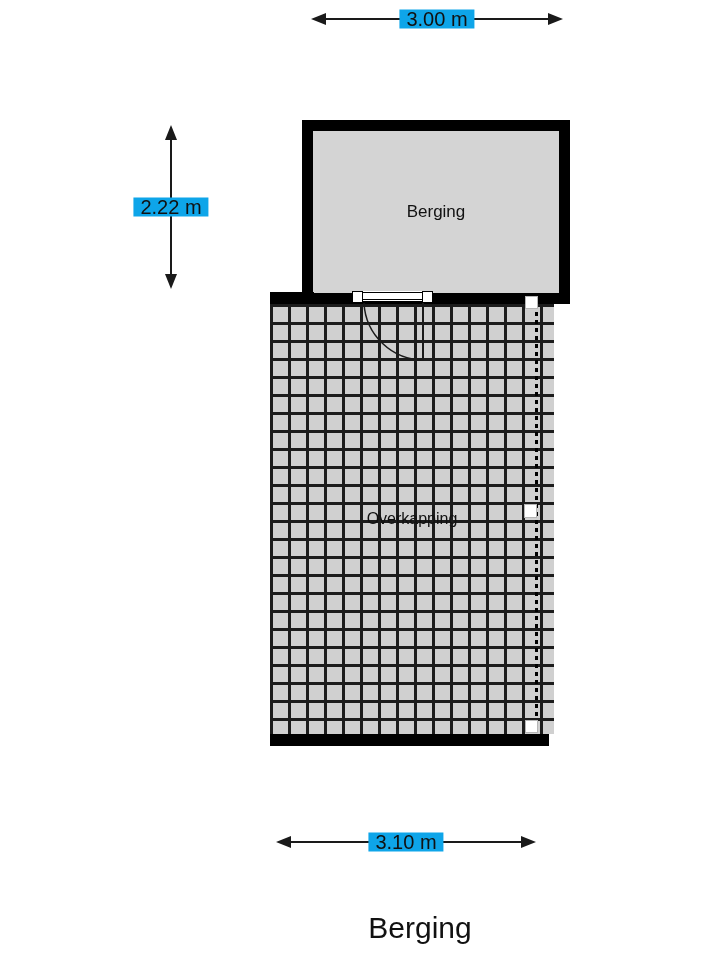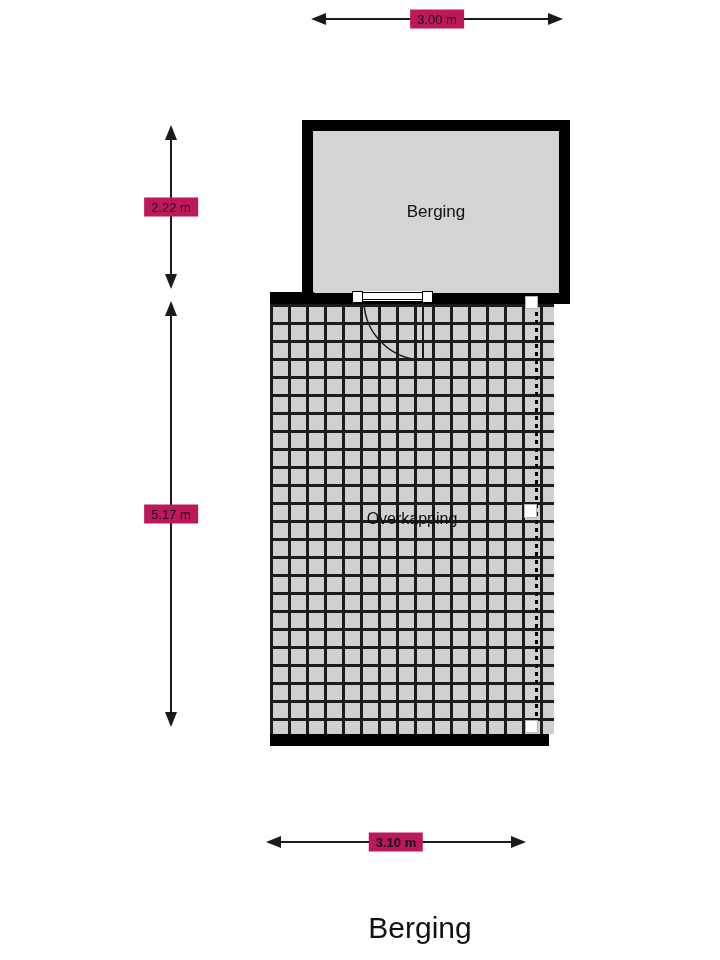--- a/index.html
+++ b/index.html
@@ -9,26 +9,26 @@
   
   .dim{position:absolute;}
   .dim .line-h{position:absolute;left:13px;right:13px;top:7px;height:2px;background:#1a1a1a;}
   .dim .line-v{position:absolute;top:13px;bottom:13px;left:7px;width:2px;background:#1a1a1a;}
   .head{position:absolute;width:0;height:0;}
   .head.left {left:0;top:2px;border-right:15px solid #1a1a1a;border-top:6px solid transparent;border-bottom:6px solid transparent;}
   .head.right{right:0;top:2px;border-left:15px solid #1a1a1a;border-top:6px solid transparent;border-bottom:6px solid transparent;}
   .head.up   {top:0;left:2px;border-bottom:15px solid #1a1a1a;border-left:6px solid transparent;border-right:6px solid transparent;}
   .head.down {bottom:0;left:2px;border-top:15px solid #1a1a1a;border-left:6px solid transparent;border-right:6px solid transparent;}
   .dim-label{position:absolute;left:50%;top:50%;transform:translate(-50%,-50%);
-    background:#be185d;padding:1px 7px;font-size:13px;line-height:17px;white-space:nowrap;color:#111;}
+    background:#0ea5e9;padding:1px 7px;font-size:20px;line-height:17px;white-space:nowrap;color:#111;}
 
   #dim-top{left:311px;top:11px;width:252px;height:16px;}
   #dim-left-upper{left:163px;top:125px;width:16px;height:164px;}
   #dim-left-lower{left:163px;top:301px;width:16px;height:426px;}
-  #dim-bottom{left:266px;top:834px;width:260px;height:16px;font-weight:bold;}
+  #dim-bottom{left:276px;top:834px;width:260px;height:16px;}
 
   
   #berging-room{position:absolute;left:302px;top:120px;width:268px;height:184px;background:#000;}
   #berging-room .inner{position:absolute;left:11px;top:11px;right:11px;bottom:11px;
     background:#d4d4d4;display:flex;align-items:center;justify-content:center;}
   .room-label{font-size:17px;color:#111;}
 
   
   #ok-top-wall{position:absolute;left:270px;top:292px;width:44px;height:12px;background:#000;}
   #ok-left-wall{position:absolute;left:270px;top:292px;width:11px;height:454px;background:#000;}
@@ -75,26 +75,20 @@
     <div class="dim-label">3.00 m</div>
   </div>
 
   <div class="dim" id="dim-left-upper">
     <div class="line-v"></div>
     <div class="head up"></div>
     <div class="head down"></div>
     <div class="dim-label">2.22 m</div>
   </div>
 
-  <div class="dim" id="dim-left-lower">
-    <div class="line-v"></div>
-    <div class="head up"></div>
-    <div class="head down"></div>
-    <div class="dim-label">5.17 m</div>
-  </div>
 
   <div id="berging-room">
     <div class="inner">
       <span class="room-label">Berging</span>
     </div>
   </div>
 
   <div id="ok-top-wall"></div>
   <div id="ok-left-wall"></div>
   <div id="ok-grid">

